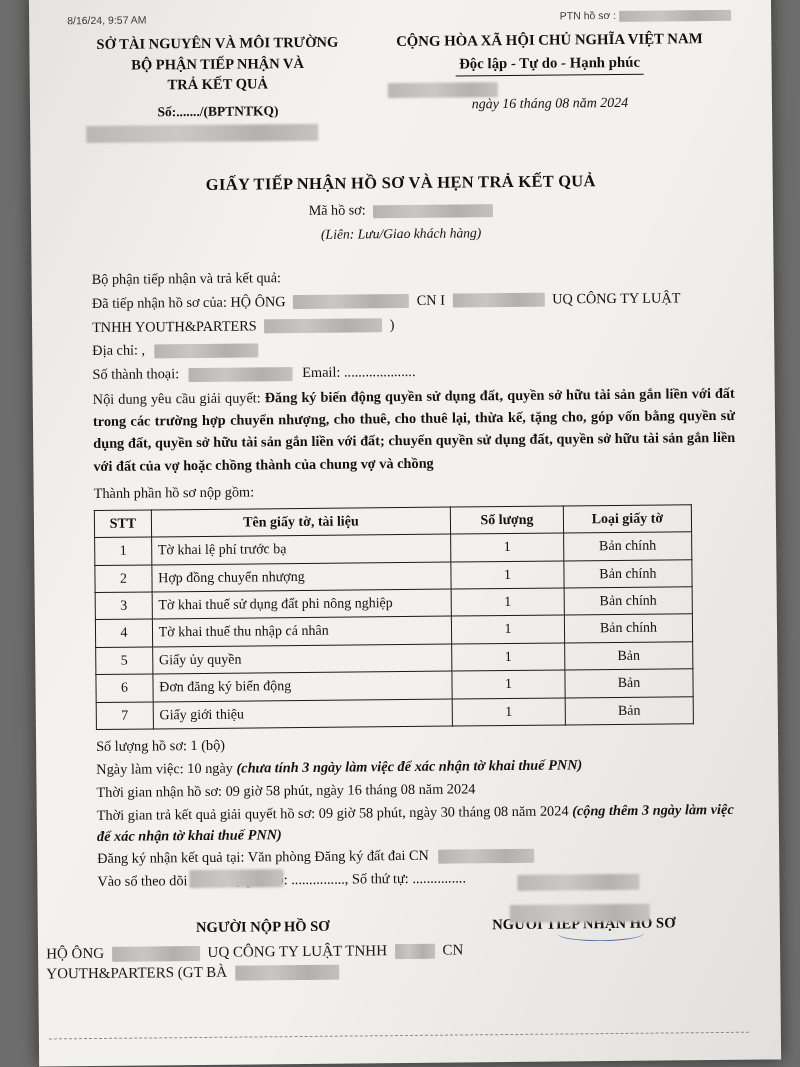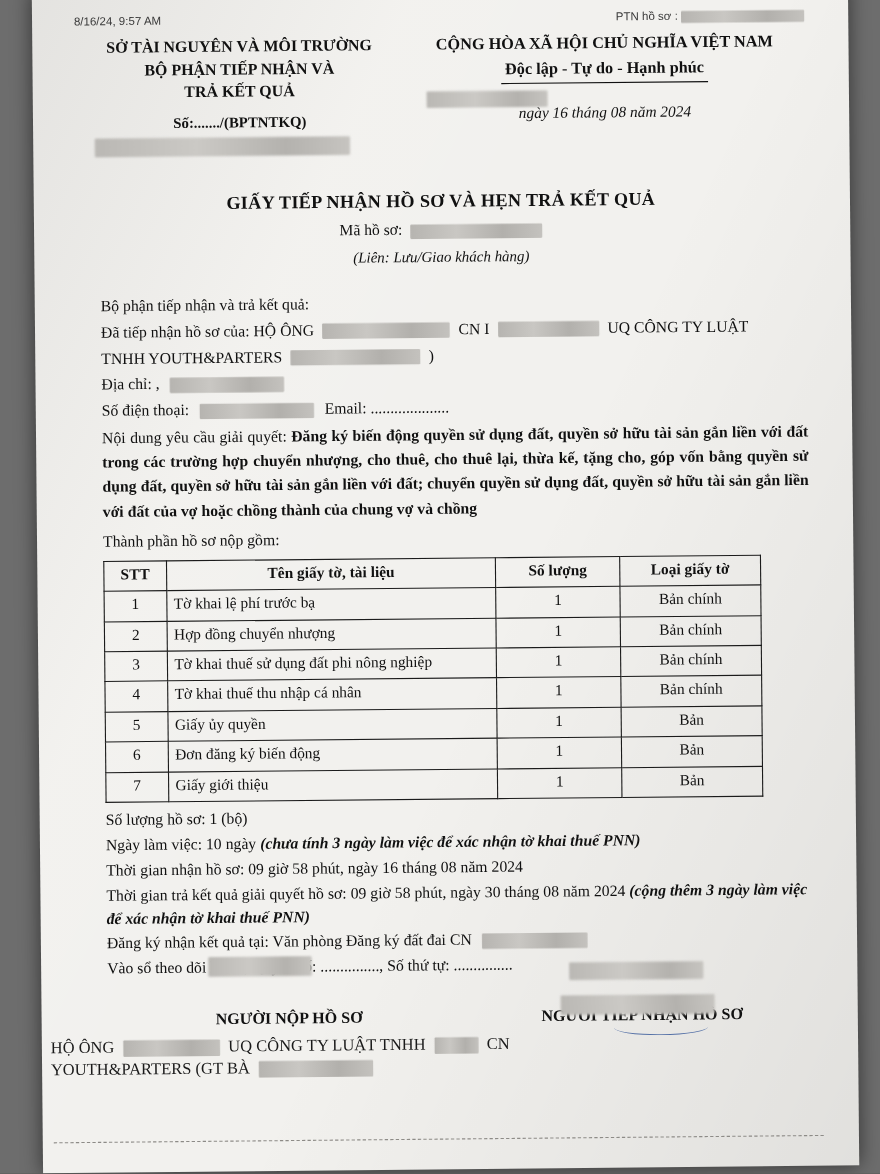--- a/index.html
+++ b/index.html
@@ -272,21 +272,21 @@
             <span class="redact" style="width:118px;height:14px;margin:0 4px;"></span>
             <span>)</span>
           </div>
 
           <div class="row">
             <span>Địa chỉ: ,</span>
             <span class="redact" style="width:104px;height:14px;margin-left:6px;"></span>
           </div>
 
           <div class="row">
-            <span>Số điện thoại:</span>
+            <span>Số thành thoại:</span>
             <span class="redact" style="width:104px;height:14px;margin:0 6px;"></span>
             <span>Email: ....................</span>
           </div>
 
           <div class="row para">
             <span class="lead">Nội dung yêu cầu giải quyết:</span>
             <span>Đăng ký biến động quyền sử dụng đất, quyền sở hữu tài sản gắn liền với đất trong các trường hợp chuyển nhượng, cho thuê, cho thuê lại, thừa kế, tặng cho, góp vốn bằng quyền sử dụng đất, quyền sở hữu tài sản gắn liền với đất; chuyển quyền sử dụng đất, quyền sở hữu tài sản gắn liền với đất của vợ hoặc chồng thành của chung vợ và chồng</span>
           </div>
 
           <div class="row" style="margin-top:6px;">Thành phần hồ sơ nộp gồm:</div>

